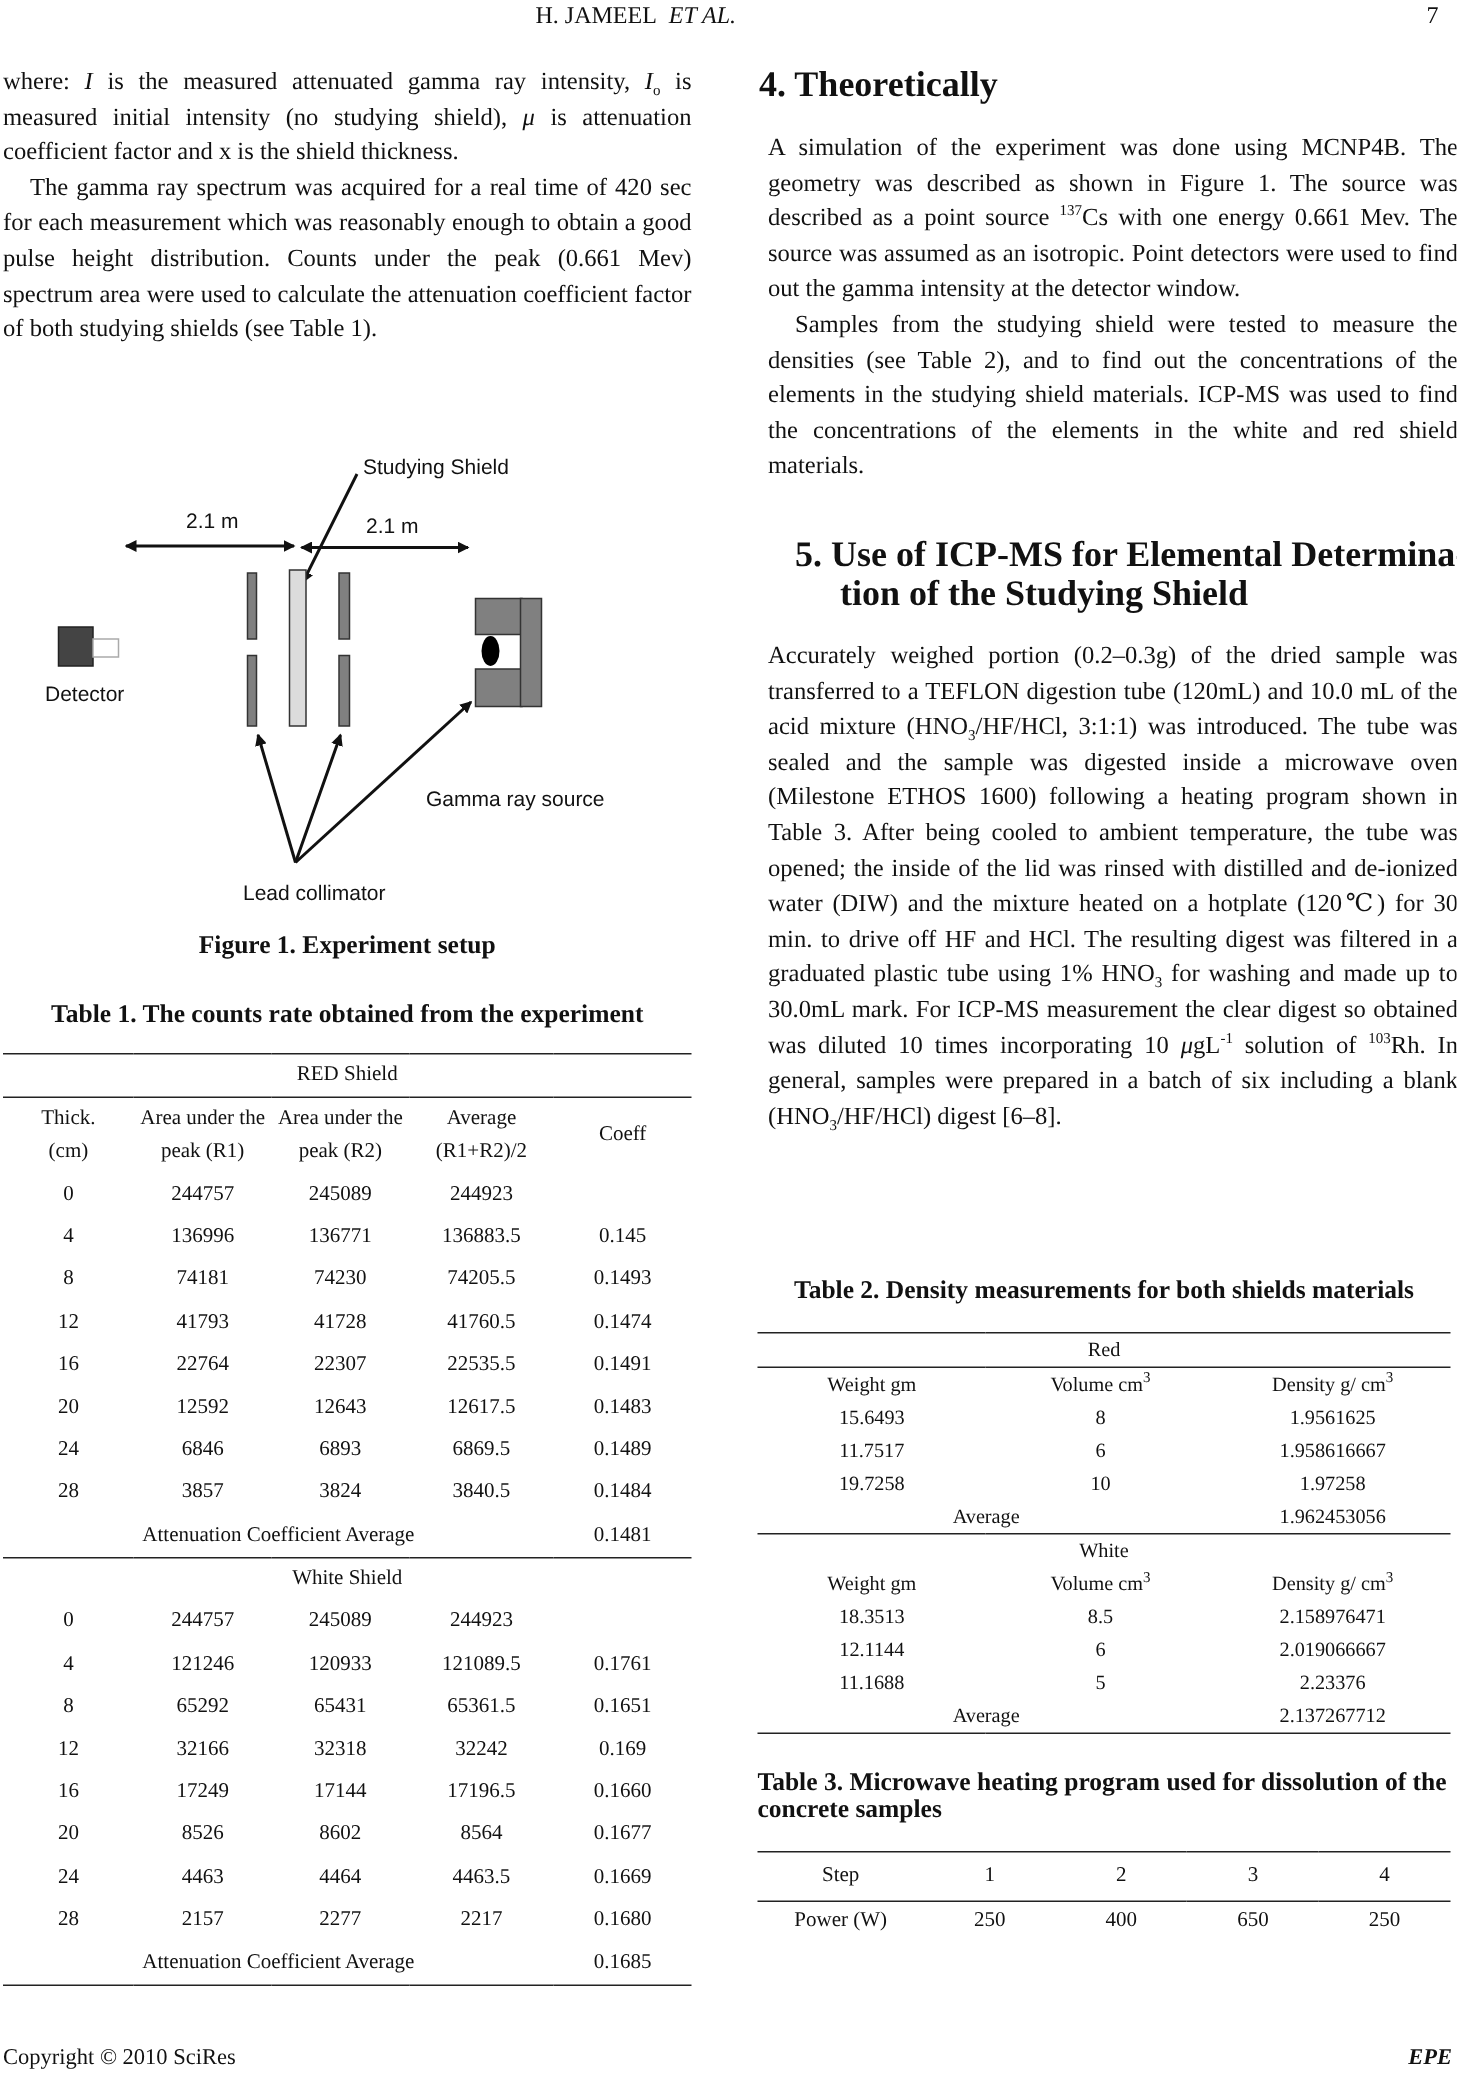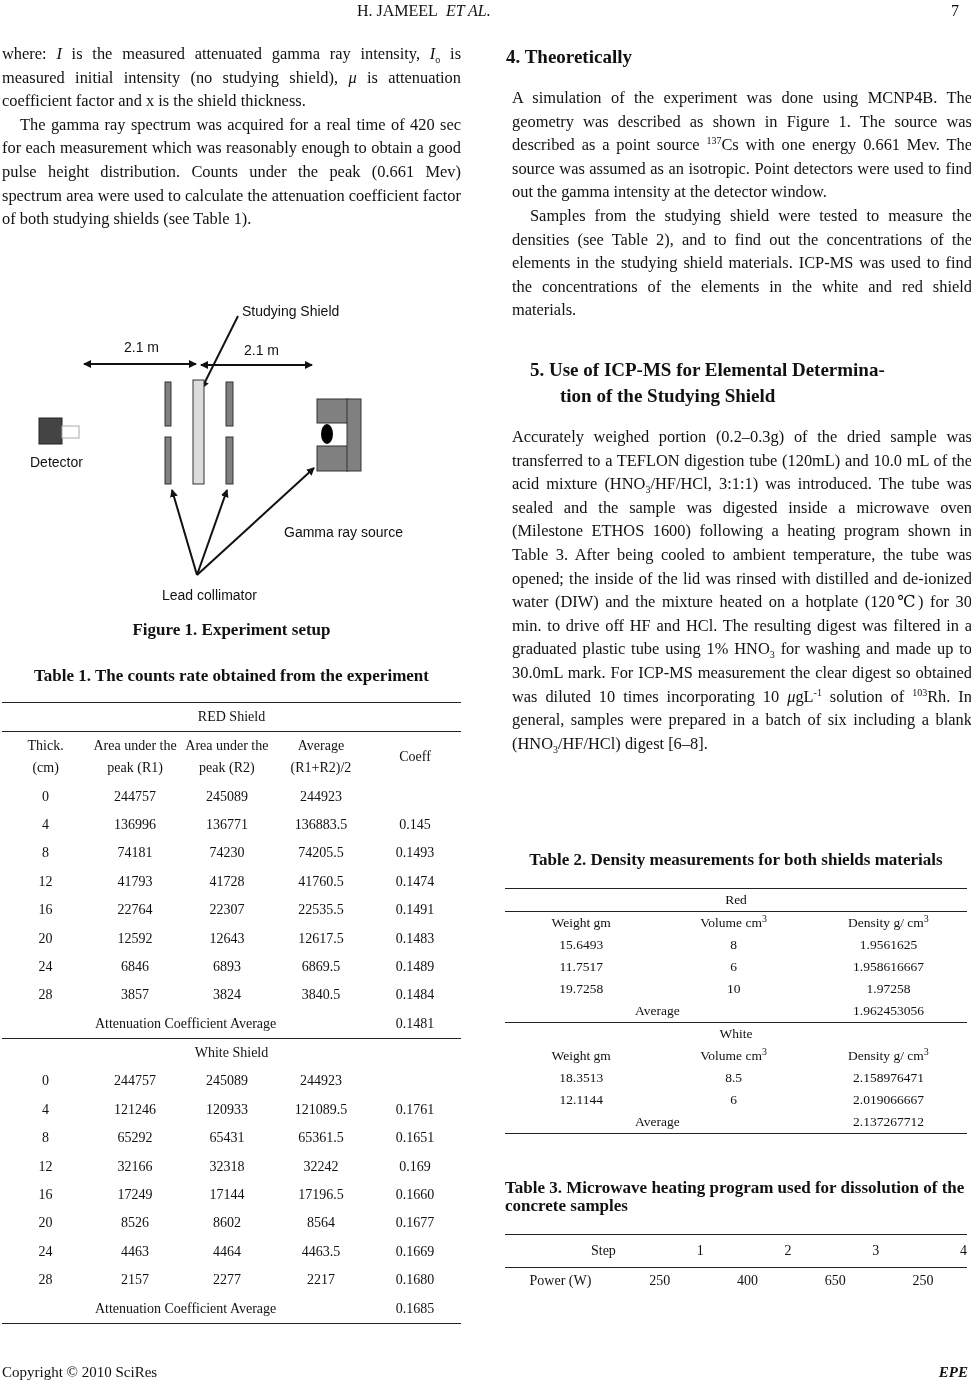--- a/index.html
+++ b/index.html
@@ -8,41 +8,41 @@
   .abs { position:absolute; }
   .hdr { top:2px; left:0; width:971px; height:22px; font-size:16px; }
   .hdr .author { position:absolute; left:357px; top:0; }
   .hdr .author i { margin-left:8px; }
   .hdr .pgnum { position:absolute; right:12px; top:0; }
   .col { font-size:16.4px; line-height:23.6px; text-align:justify; }
   .col p { margin:0; }
   .col p.ind { text-indent:18px; }
   .left { left:2px; top:42px; width:459px; }
   .right { left:512px; top:42px; width:460px; }
-  h2 { font-family:"Liberation Serif", serif; font-weight:bold; font-size:19px; margin:0; line-height:26px; }
+  h2 { font-family:"Liberation Serif", serif; font-weight:bold; font-size:24px; margin:0; line-height:26px; }
   .h2-4 { left:506px; top:44px; }
   .h2-5 { left:530px; top:357px; width:462px; }
   .h2-5 .l2 { padding-left:30px; display:block; }
   sub, sup { font-size:10px; line-height:0; }
   .caption { font-weight:bold; font-size:17px; text-align:center; }
   table { border-collapse:collapse; font-family:"Liberation Serif", serif; font-size:14px; }
   table td { text-align:center; padding:0; }
   .t1 { left:2px; top:702px; width:459px; }
   .t1 td { height:28.4px; }
   .t1 .grp td { border-top:1.5px solid #222; border-bottom:1.5px solid #222; }
   .t1 .hdrrow td { line-height:22px; height:50px; vertical-align:middle; }
   .t1 .endrow td { border-bottom:1.5px solid #222; }
   .t2 { left:505px; top:888px; width:462px; font-size:13.5px; }
   .t2 td { height:22px; }
   .t2 .grp td { border-top:1.5px solid #222; }
   .t2 .grpb td { border-bottom:1.5px solid #222; }
   .t2 .endrow td { border-bottom:1.5px solid #222; }
   .t3 { left:505px; top:1234px; width:462px; font-size:14px; }
   .t3 td { height:26px; }
-  .t3 .top td { border-top:1.5px solid #222; border-bottom:1.5px solid #222; height:32px;text-align:right; }
+  .t3 .top td { border-top:1.5px solid #222; border-bottom:1.5px solid #222; height:32px; }
   .t3 .endrow td { border-bottom:1.5px solid #222; }
   .footer { top:1364px; left:2px; width:966px; font-size:15px; }
   .footer .copy { position:absolute; left:0; }
   .footer .journal { position:absolute; right:0; font-style:italic; font-weight:bold;margin-left:37px; }
   .fig { left:0; top:290px; width:480px; height:330px; }
   .fig svg text { font-family:"Liberation Sans", "DejaVu Sans", sans-serif; font-size:14px; fill:#111; }
 </style>
 </head>
 <body>
 
@@ -316,20 +316,25 @@
       <tr>
         <td>18.3513</td>
         <td>8.5</td>
         <td>2.158976471</td>
       </tr>
       <tr>
         <td>12.1144</td>
         <td>6</td>
         <td>2.019066667</td>
       </tr>
+      <tr>
+        <td>11.1688</td>
+        <td>5</td>
+        <td>2.23376</td>
+      </tr>
       <tr class="endrow">
         <td colspan="2">Average</td>
         <td>2.137267712</td>
       </tr>
     </tbody>
 </table>
 
 <div class="abs caption" style="left:505px; top:1179px; width:462px; text-align:left; line-height:18px;">Table 3. Microwave heating program used for dissolution of the concrete samples</div>
 <table class="abs t3">
   <colgroup>

